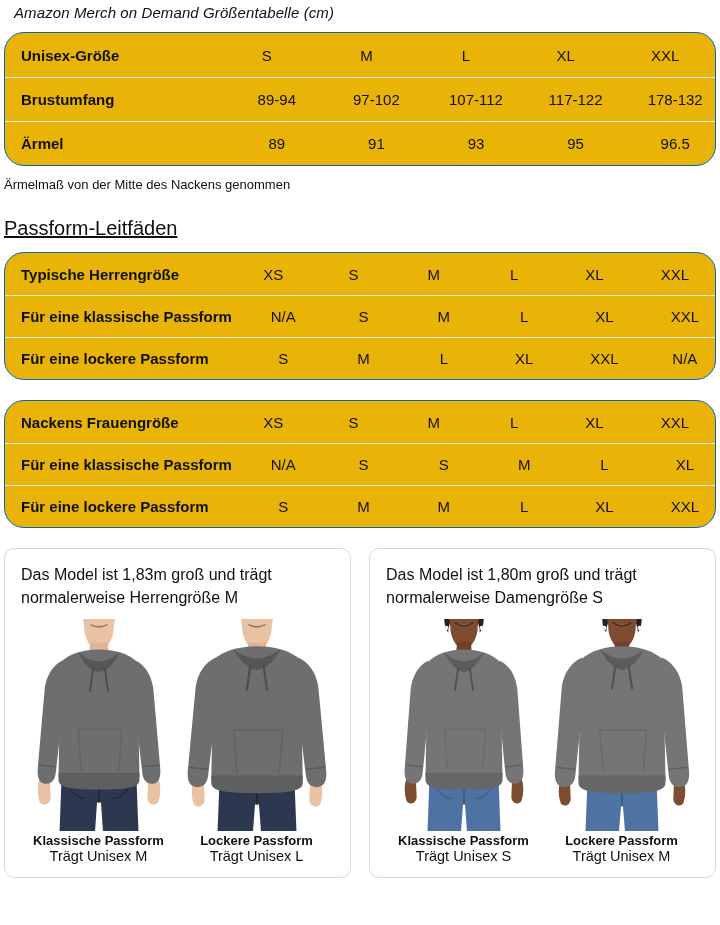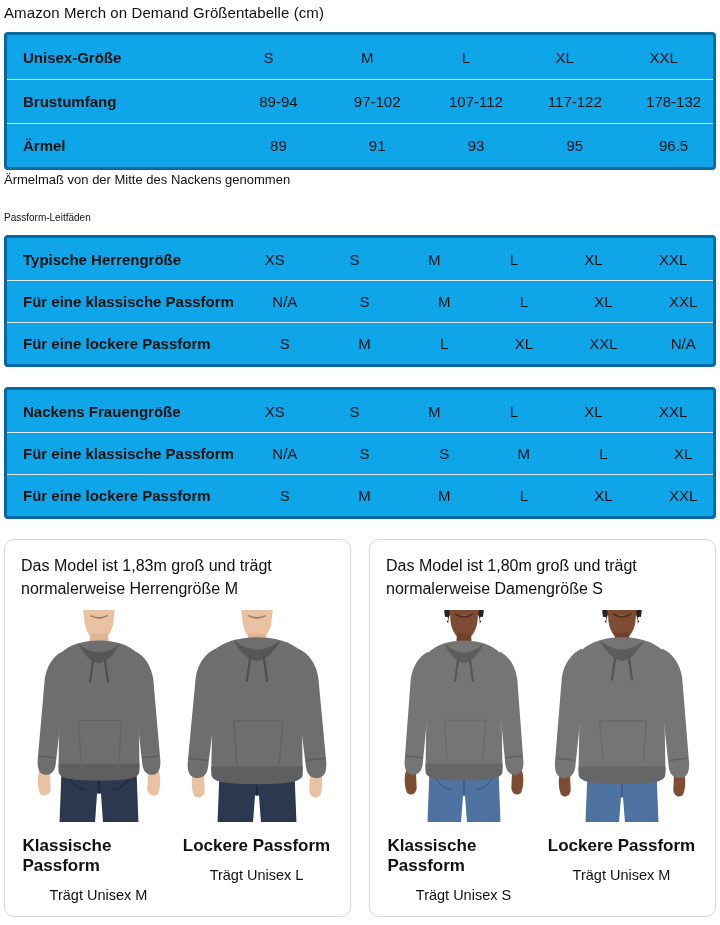--- a/index.html
+++ b/index.html
@@ -9,29 +9,30 @@
     overflow: hidden;
     background: #ffffff;
     color: #0f1111;
     font-family: "Liberation Sans", "DejaVu Sans", sans-serif;
   }
   .page { padding: 2px 4px 0 4px; }
 
   .page-title {
     font-size: 15px;
     font-weight: 400;
-    margin: 2px 0 11px 0;
+    margin: 2px 0 11px 10px;
     letter-spacing: 0.1px;
+    font-style: italic;
   }
 
   
   .chart {
-    border: 3px solid #0369a1;
-    border-radius: 4px;
-    background: #0ea5e9;
+    border: 1px solid #0369a1;
+    border-radius: 20px;
+    background: #eab308;
     overflow: hidden;
   }
   .chart .row {
     display: flex;
     align-items: center;
     height: 44px;
   }
   .chart.fit .row { height: 42px; }
   .chart .row + .row { border-top: 1px solid #e4e7e7; gap: 20px; }
   .chart .label-cell {
@@ -43,27 +44,28 @@
   }
   .chart.fit .label-cell { width: 228px; }
   .chart .val-cell {
     flex: 1;
     text-align: center;
     font-size: 15px;
     color: #111;
   }
   .sleeve-note {
     font-size: 13px;
-    margin: 2px 0 0 0;
+    margin: 11px 0 0 0;
     color: #0f1111;
   }
   .section-heading {
-    font-size: 10px;
+    font-size: 20px;
     font-weight: 400;
     margin: 25px 0 12px 0;
+    text-decoration: underline;
   }
   .fit-gap { height: 20px; }
 
   
   .cards {
     margin-top: 20px;
     display: flex;
     gap: 18px;
   }
   .card {
@@ -85,27 +87,27 @@
     justify-content: center;
   }
   .figure {
     width: 152px;
     display: flex;
     flex-direction: column;
     align-items: center;
   }
   .model-svg { display: block; width: 150px; height: 212px; }
   .fit-label {
-    margin-top: 14px;
+    margin-top: 2px;
     font-weight: 700;
-    font-size: 17px;
+    font-size: 13px;
     text-align: left;
   }
   .size-label {
-    margin-top: 11px;
+    margin-top: 0;
     font-size: 14.5px;
     text-align: center;
   }
 </style>
 </head>
 <body>
 
 <div class="page">
 
   <div class="page-title">Amazon Merch on Demand Größentabelle (cm)</div>

